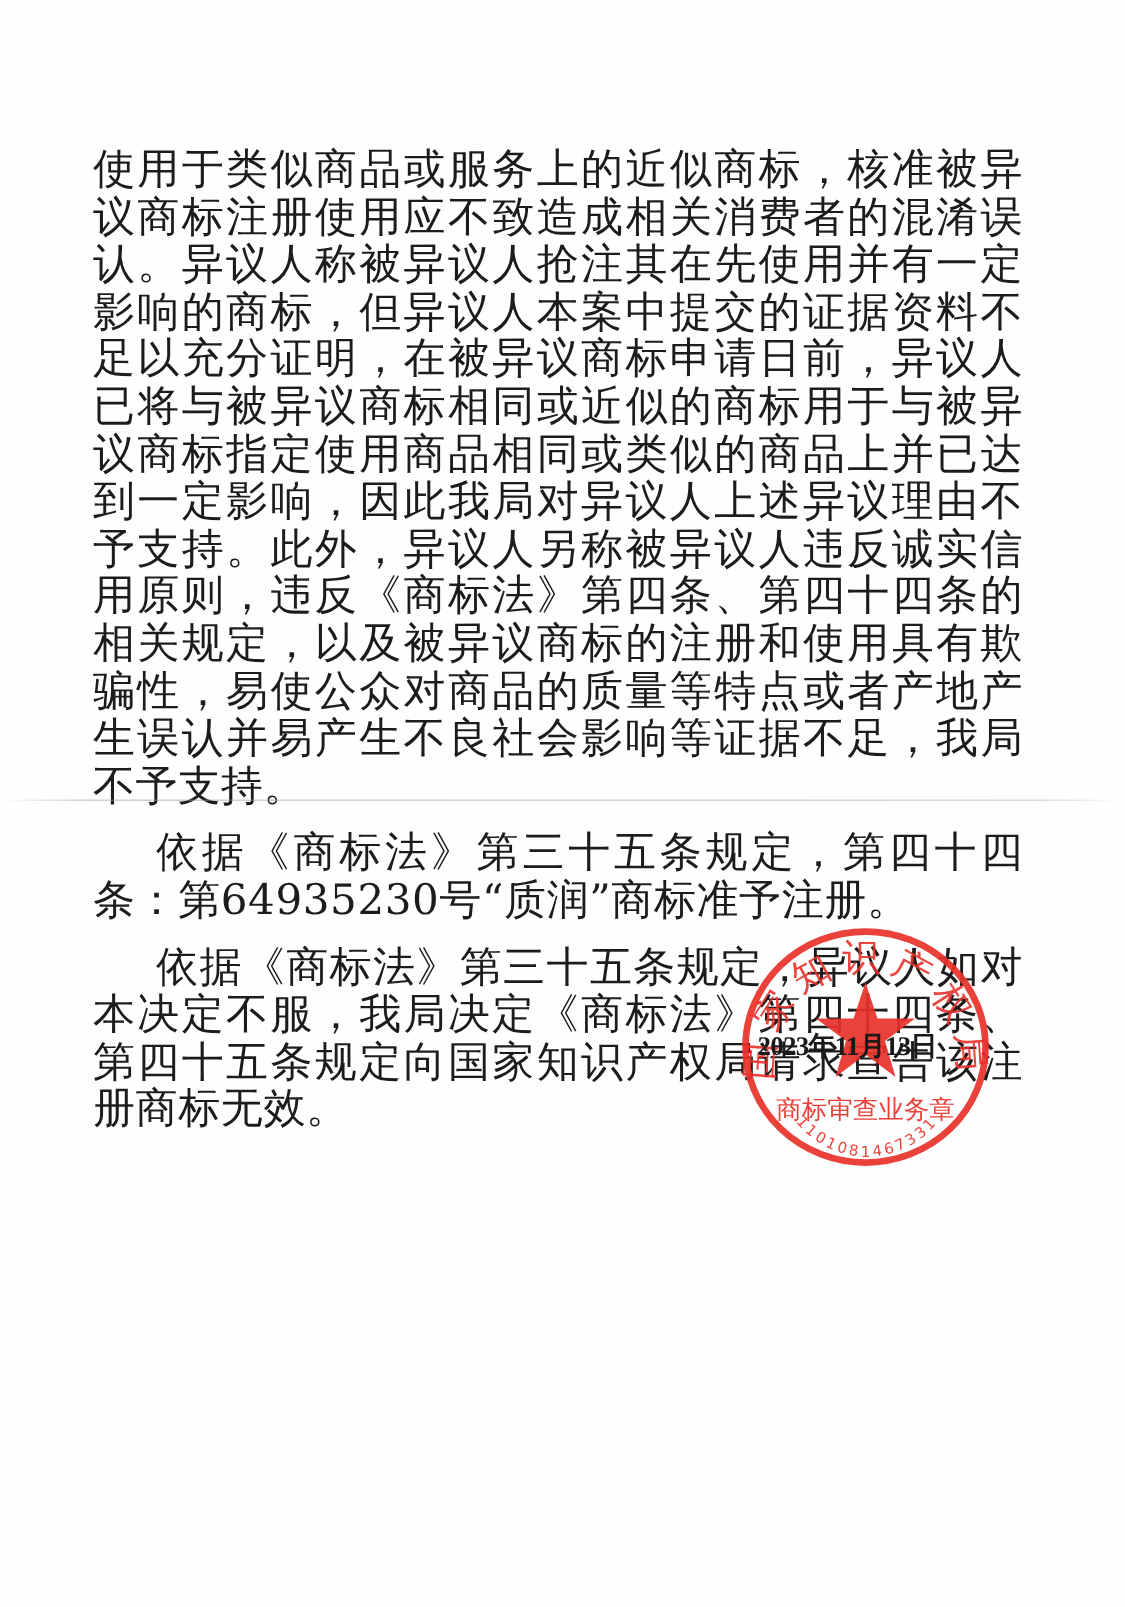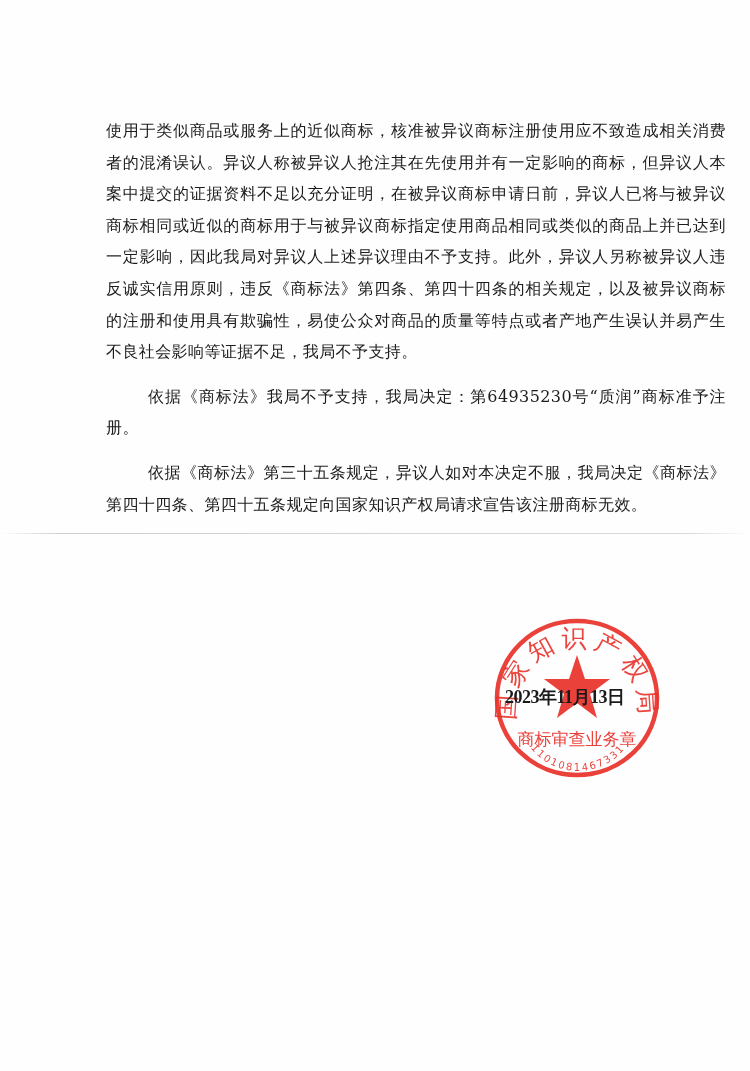--- a/index.html
+++ b/index.html
@@ -18,27 +18,26 @@
     .page {
       position: absolute;
       left: 0; top: 0;
       width: 750px;
       height: 1071px;
       background: #fefefe;
     }
     .body-text {
       position: absolute;
       left: 62px;
-      top: 115px;
+      top: 97px;
       width: 620px;
-      font-size: 16px;
+      font-size: 28px;
       line-height: 31.6px;
       letter-spacing: 0.4px;
       text-align: justify;
-      margin-left: 44px;
     }
     .para {
       margin: 0 0 13px 0;
       text-indent: 0;
     }
     .para.indent {
       text-indent: 42px;
     }
     .fold-line {
       position: absolute;
@@ -74,21 +73,21 @@
       font-weight: bold;
     }
   </style>
 </head>
 <body>
 
 <div class="page">
 
   <div class="body-text">
     <p class="para">使用于类似商品或服务上的近似商标，核准被异议商标注册使用应不致造成相关消费者的混淆误认。异议人称被异议人抢注其在先使用并有一定影响的商标，但异议人本案中提交的证据资料不足以充分证明，在被异议商标申请日前，异议人已将与被异议商标相同或近似的商标用于与被异议商标指定使用商品相同或类似的商品上并已达到一定影响，因此我局对异议人上述异议理由不予支持。此外，异议人另称被异议人违反诚实信用原则，违反《商标法》第四条、第四十四条的相关规定，以及被异议商标的注册和使用具有欺骗性，易使公众对商品的质量等特点或者产地产生误认并易产生不良社会影响等证据不足，我局不予支持。</p>
-    <p class="para indent">依据《商标法》我局不予支持，我局决定：第64935230号“质润”商标准予注册。</p>
+    <p class="para indent">依据《商标法》第三十五条规定，第四十四条：第64935230号“质润”商标准予注册。</p>
     <p class="para indent">依据《商标法》第三十五条规定，异议人如对本决定不服，我局决定《商标法》第四十四条、第四十五条规定向国家知识产权局请求宣告该注册商标无效。</p>
   </div>
 
   <div class="fold-line"></div>
 
   <div class="seal-wrap">
     <svg class="seal-svg" viewBox="0 0 168 162">
       <defs>
         <path id="arcTop" d="M 22 92 A 62 62 0 1 1 146 92"></path>
         <path id="arcBottom" d="M 30 118 A 60 60 0 0 0 140 118"></path>

